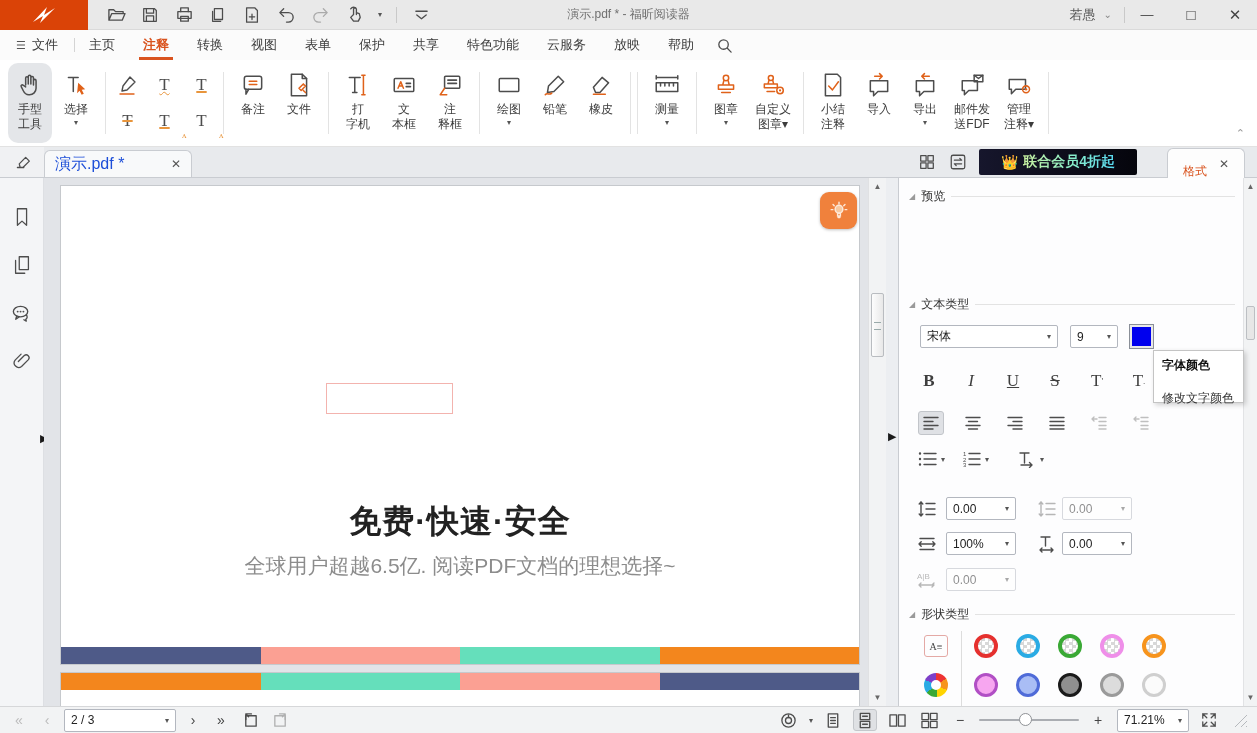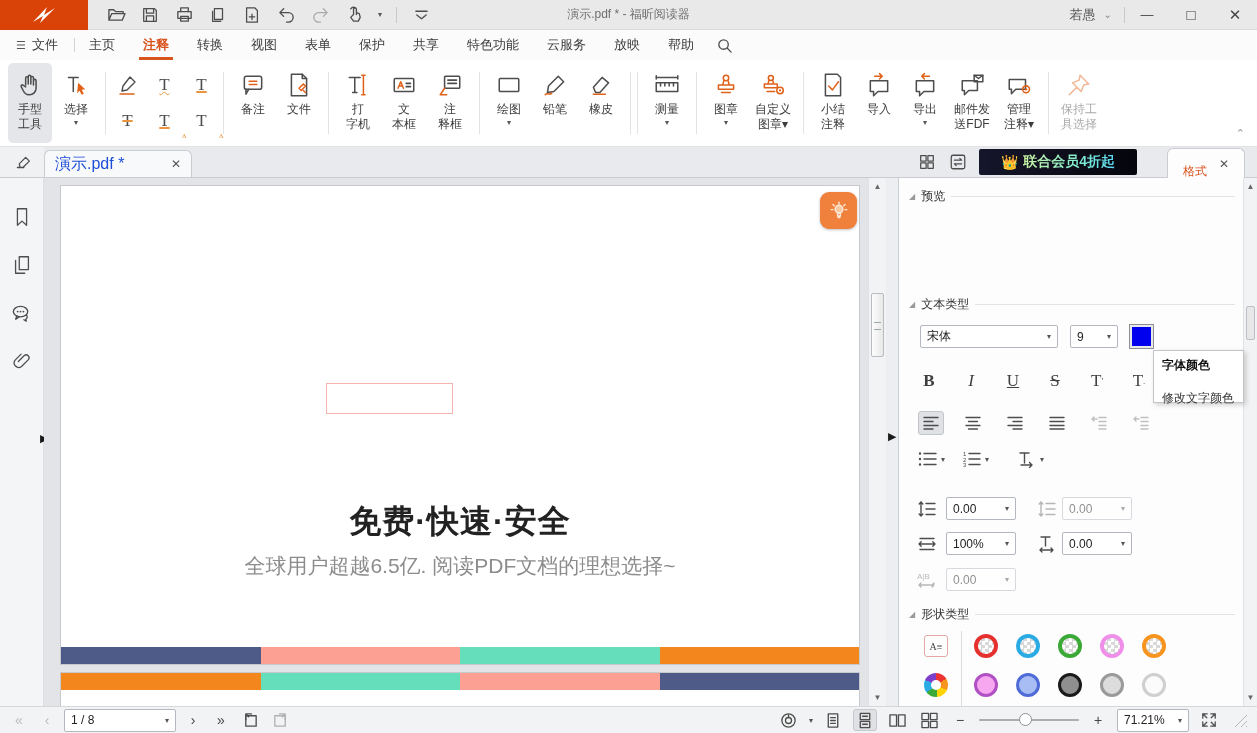--- a/index.html
+++ b/index.html
@@ -34,21 +34,21 @@
   .mitem.active::after { content:""; position:absolute; left:10px; right:10px; bottom:0;
     height:3px; background:#d9531e; }
   .menu-search { display:flex; align-items:center; padding:0 8px; }
 
   
   .ribbon { position:absolute; left:0; top:60px; width:100%; height:87px; background:#fff;
     border-bottom:1px solid #e2e2e2; display:flex; align-items:center; padding:0 4px; }
   .rgroup { display:flex; align-items:center; gap:2px; padding:0 4px; }
   .vsep { width:1px; height:62px; background:#e3e3e3; margin:0 3px; }
   .rbtn { display:flex; flex-direction:column; align-items:center; justify-content:flex-start;
-    padding:5px 5px 3px; min-width:44px; height:80px; border-radius:5px; }
+    padding:5px 5px 3px; min-width:44px; height:80px; border-radius:10px; }
   .rbtn.sel { background:#e4e6e9; }
   .rbtn.dis { opacity:.45; }
   .rlabel { margin-top:4px; font-size:12px; line-height:1.25; color:#3c3c3c; text-align:center;
     white-space:pre-line; }
   .rcaret { font-size:8px; color:#555; margin-top:1px; }
   .ricon { height:30px; display:flex; align-items:flex-end; justify-content:center; }
   .tgrid { display:grid; grid-template-columns:repeat(3,37px); grid-template-rows:36px 36px; place-items:center; }
   .tcell { width:32px; height:30px; display:flex; align-items:center; justify-content:center;
     font-family:"Liberation Serif", serif; font-size:17px; color:#4d4d4d; }
   .t-wavy { text-decoration:underline wavy #e8953c 1px; }
@@ -499,31 +499,20 @@
               <circle class="ic-o" cx="18.5" cy="16" r="3.2"></circle>
               <circle cx="18.5" cy="16" r="1.1" fill="#e0621a"></circle>
             </svg>
           </span>
         <span class="rlabel">管理
 注释▾</span>
       </div>
     </div>
     <div class="vsep"></div>
 
-    <div class="rgroup">
-      <div class="rbtn dis">
-        <span class="ricon">
-          <svg width="26" height="26" viewBox="0 0 24 24">
-              <path class="ic-o" d="M13 3l8 8-4.5.8L14 18l-4-4-7 7 7-7-4-4 6.2-2.5z"></path>
-            </svg>
-          </span>
-        <span class="rlabel">保持工
-具选择</span>
-      </div>
-    </div>
     <span class="ribbon-collapse">⌃</span>
   </div>
 
   <div class="tabrow">
     <div class="side-head">
       <svg class="ic" width="22" height="22" viewBox="0 0 24 24">
           <path d="M9 14l7-7 4 4-7 7h-3zM7 18h7"></path>
         </svg>
     </div>
     <div class="doctab">
@@ -823,21 +812,21 @@
       <div class="rp-thumb"></div>
       <span class="scr-arrow" style="bottom:4px">▼</span>
     </div>
   </div>
 
   <div class="statusbar">
     <div class="nav">
       <span class="navbtn dis">«</span>
       <span class="navbtn dis">‹</span>
       <div class="combo pgcombo">
-        <span class="cval">1 / 8</span>
+        <span class="cval">2 / 3</span>
         <span class="ccaret">▾</span>
       </div>
       <span class="navbtn">›</span>
       <span class="navbtn">»</span>
       <span class="laybtn">
         <svg class="ic" width="17" height="17" viewBox="0 0 18 18">
             <rect x="4" y="4" width="11" height="11"></rect>
             <path d="M4 8V2h6M7 5 4 2"></path>
           </svg>
         </span>

